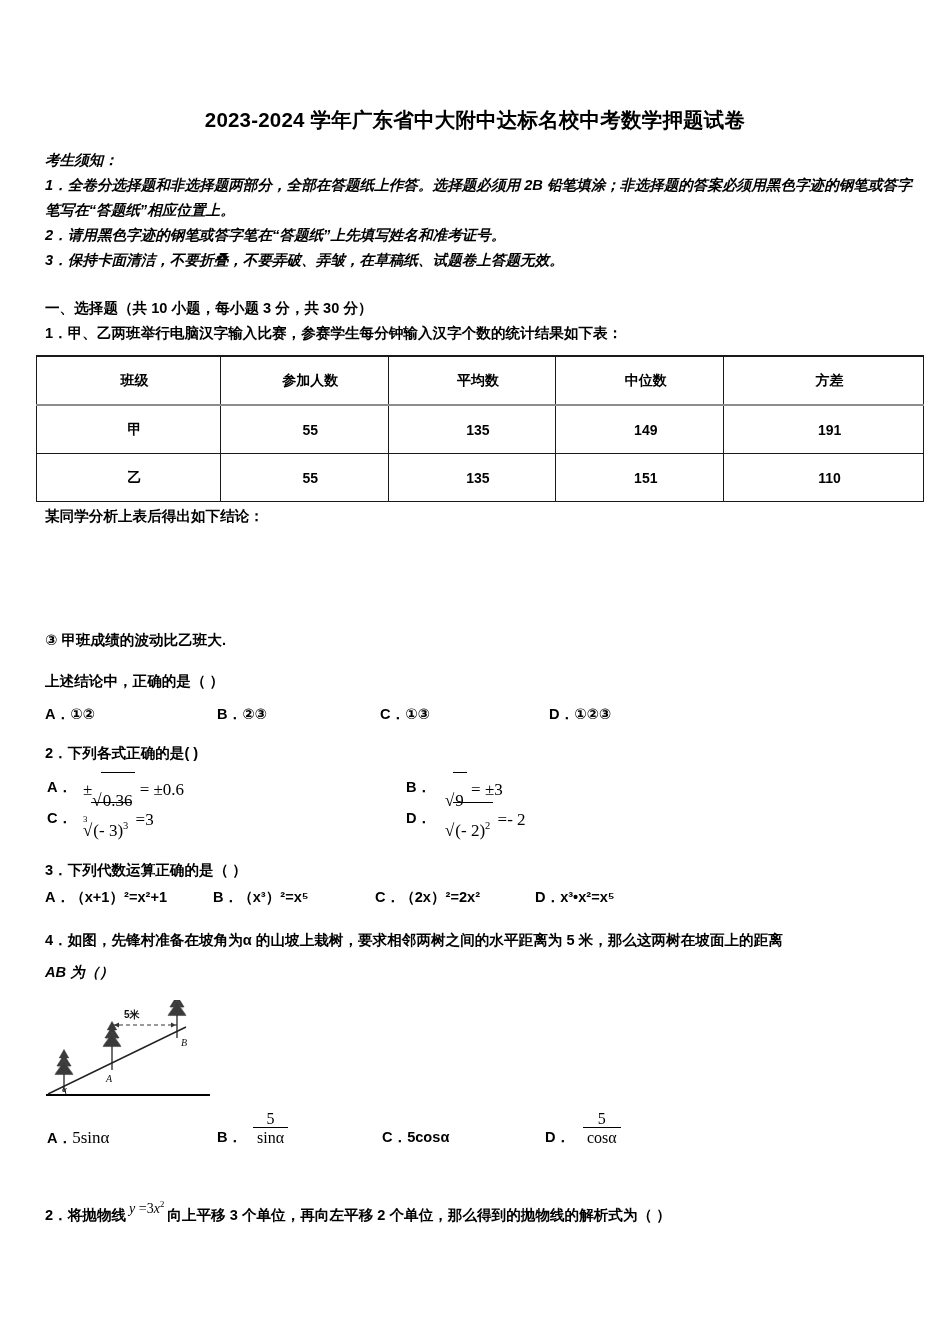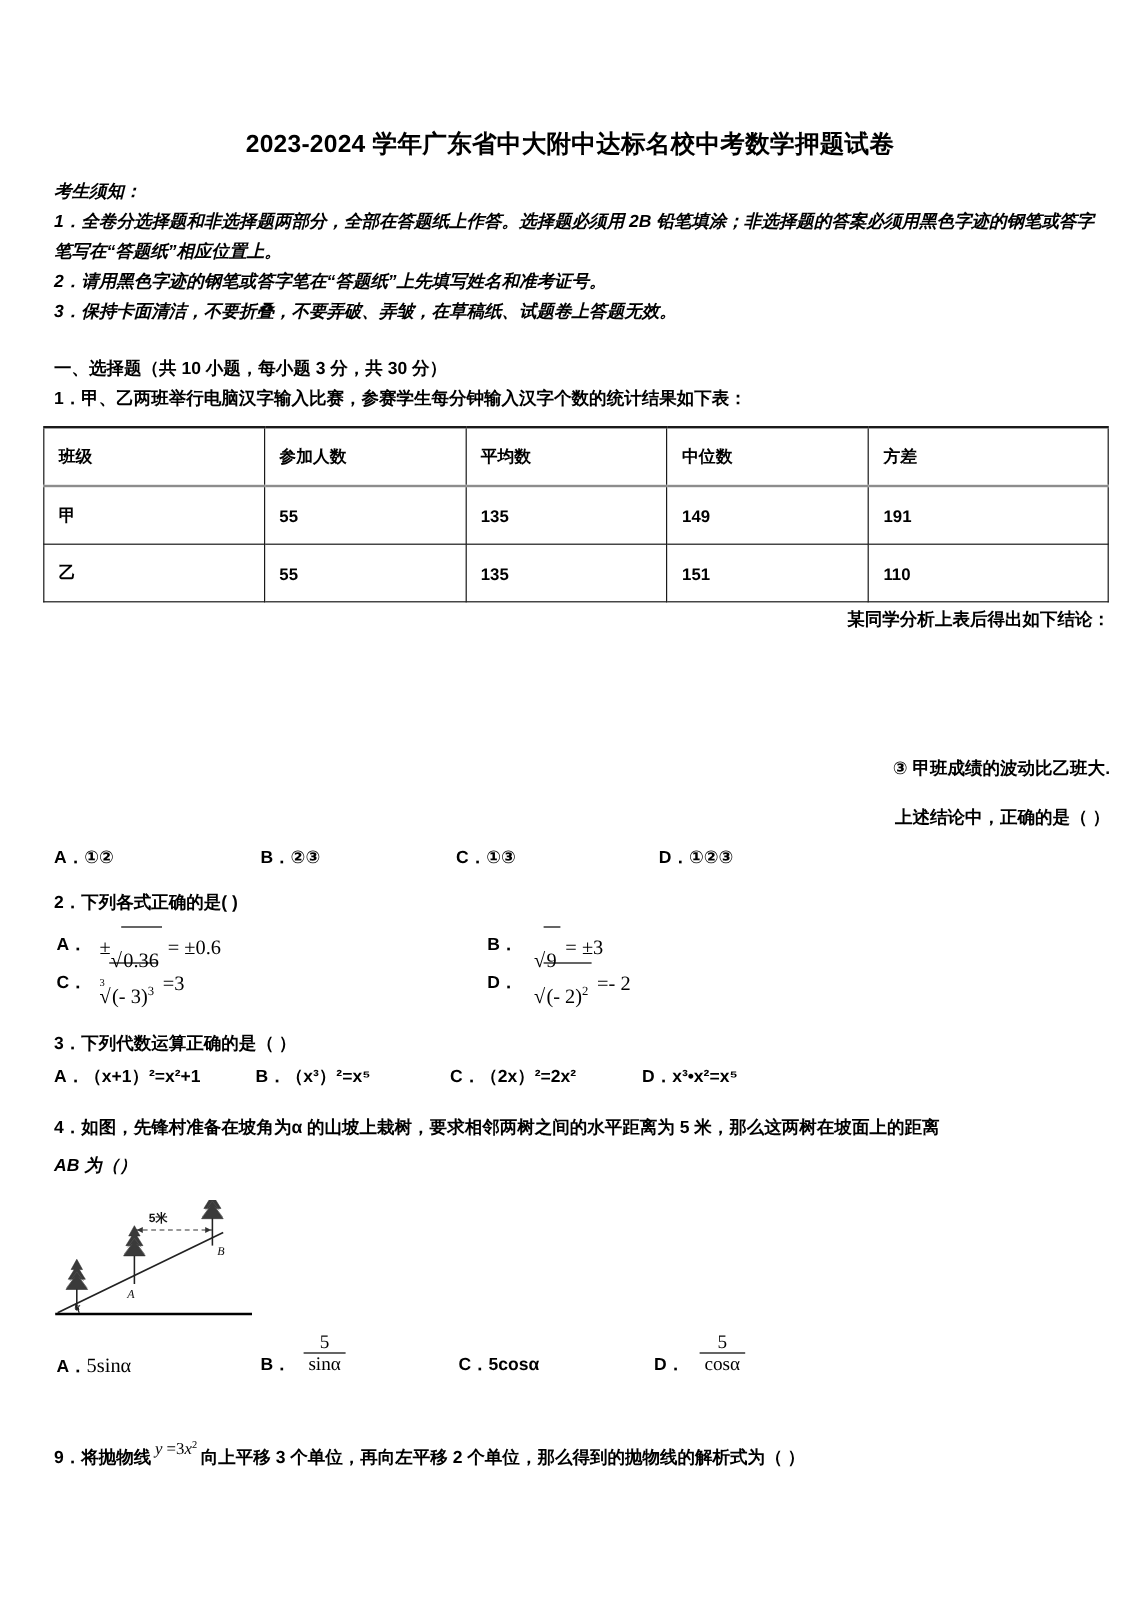--- a/index.html
+++ b/index.html
@@ -68,36 +68,35 @@
     font-weight: bold;
     line-height: 24px;
   }
   .conc {
     position: absolute;
     left: 45px;
     width: 880px;
     font-family: "Liberation Sans", "DejaVu Sans", sans-serif;
     font-size: 14.6px;
     font-weight: bold;
-    text-align: right;
   }
 
   
   .stat-table {
     position: absolute;
     left: 36px; top: 355px;
     width: 888px;
     border-collapse: collapse;
     font-family: "Liberation Sans", "DejaVu Sans", sans-serif;
     font-size: 14px;
     font-weight: bold;
   }
   .stat-table th, .stat-table td {
     border: 1px solid #1a1a1a;
-    text-align: left;
+    text-align: center;
     padding: 10px 0 10px 12px;
     height: 27px;
     vertical-align: middle;
     font-weight: bold;
   }
   .stat-table thead th {
     border-bottom: 2px solid #8d8d8d;
     border-top: 2px solid #1a1a1a;
   }
   .stat-table col.c0 { width: 184px; }
@@ -376,16 +375,16 @@
     </span>
     <span class="opt" style="left:538px; top:2px;">
       <span class="frac">
         <span class="num">5</span>
         <span class="den">cosα</span>
       </span>
     </span>
   </div>
 
   <div class="qtext" style="top:1203px;">
-    <span>9．将抛物线</span><span class="math" style="font-size:14px; position:relative; top:-7px; padding:0 3px;"><span class="mi">y</span> =3<span class="mi">x</span><sup class="ex">2</sup></span><span>向上平移 3 个单位，再向左平移 2 个单位，那么得到的抛物线的解析式为（    ）</span>
+    <span>2．将抛物线</span><span class="math" style="font-size:14px; position:relative; top:-7px; padding:0 3px;"><span class="mi">y</span> =3<span class="mi">x</span><sup class="ex">2</sup></span><span>向上平移 3 个单位，再向左平移 2 个单位，那么得到的抛物线的解析式为（    ）</span>
   </div>
 
 </div>
 
 </body></html>

